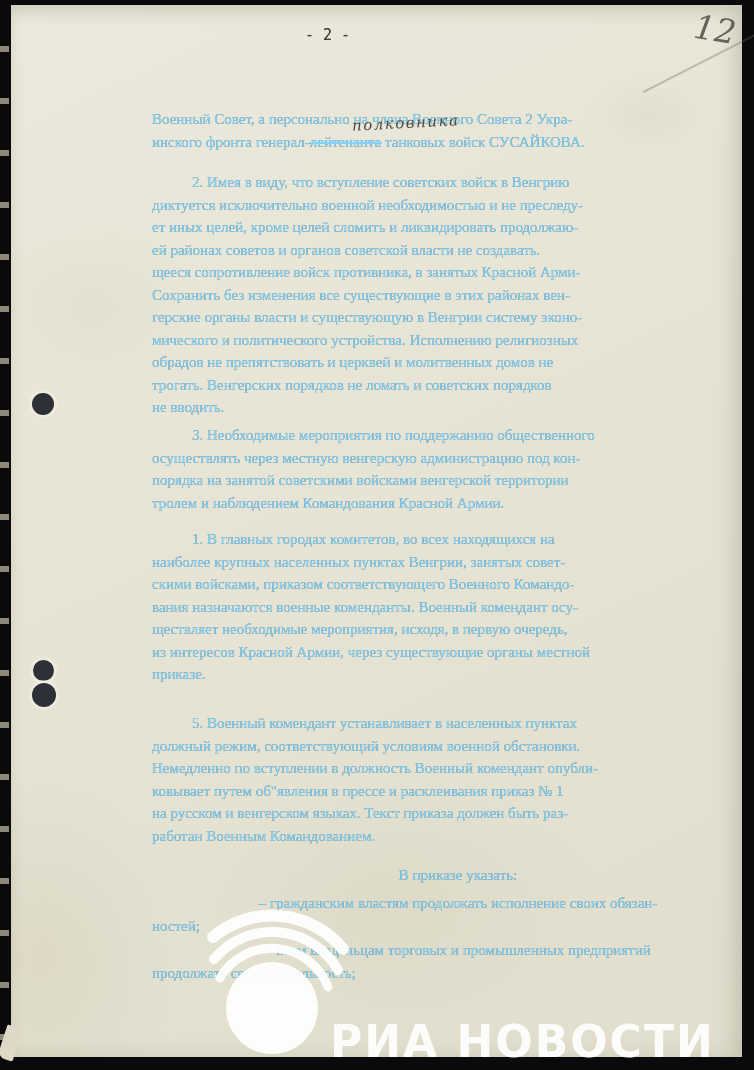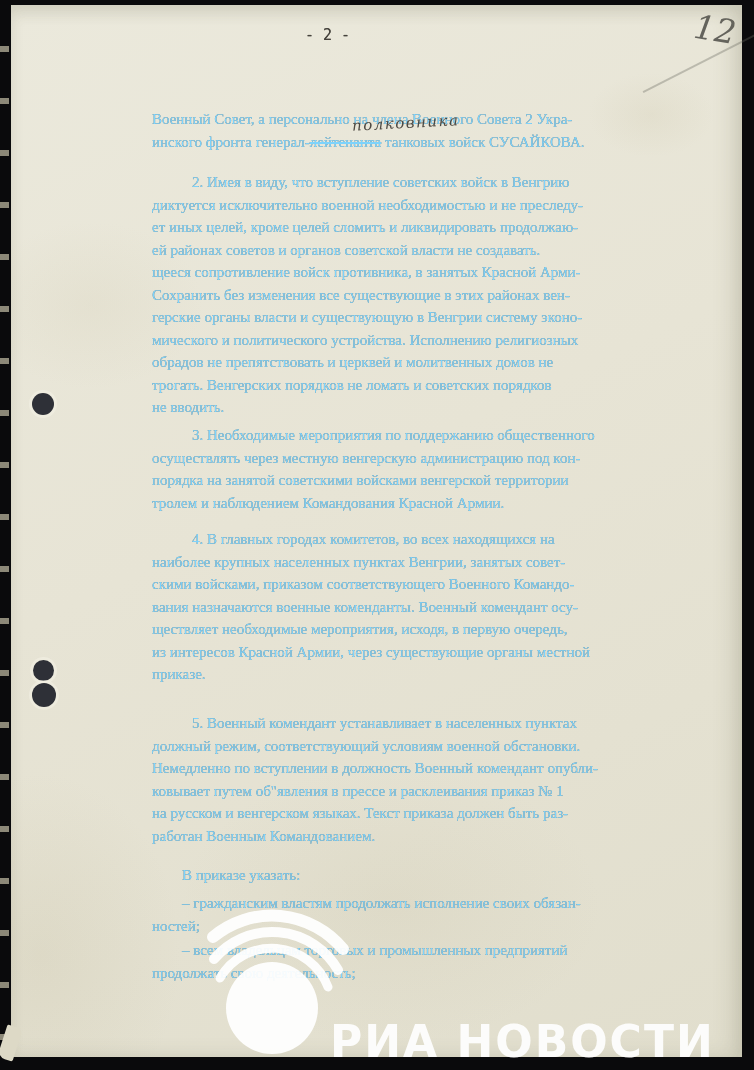--- a/index.html
+++ b/index.html
@@ -16,21 +16,21 @@
          box-shadow:inset -10px 0 20px rgba(90,85,60,.15), inset 0 8px 14px rgba(90,85,60,.10);}
   .perf-strip{position:absolute;left:0;top:0;width:9px;height:1070px;
          background:repeating-linear-gradient(180deg, transparent 0 46px, rgba(210,204,178,.65) 46px 52px);}
   .torn-corner{position:absolute;left:2px;top:1026px;width:16px;height:34px;background:#ddd9c6;
          transform:rotate(18deg);border-radius:2px 6px 2px 8px;}
   
   .tblock{position:absolute;left:152px;width:582px;color:#7dd3fc;font-size:15px;
           text-shadow:0 0 .6px rgba(65,62,56,.75);font-family:Liberation Serif, serif;}
   .tline{line-height:22.5px;white-space:pre;}
   .ind40{padding-left:40px;}
-  .ind30{padding-left:30px;}
+  .ind30{padding-left:30px;text-align:center;}
   .struck{text-decoration:line-through;text-decoration-thickness:1.5px;}
   .page-num{position:absolute;left:305px;top:26px;color:#45423c;font-size:15px;
             text-shadow:0 0 .6px rgba(65,62,56,.75);}
   .folio{position:absolute;left:694px;top:10px;color:#64635c;font-size:33px;
          font-family:"DejaVu Serif", serif;font-style:italic;transform:rotate(9deg);}
   .pencil-line{position:absolute;left:636px;top:62px;width:128px;height:1.5px;
          background:rgba(104,102,94,.35);transform:rotate(-27deg);}
   .handwritten{position:absolute;left:352px;top:114px;color:#4e4a43;font-size:15px;
          font-family:"DejaVu Serif", serif;font-style:italic;letter-spacing:1.5px;
          transform:rotate(-3deg);}
@@ -81,21 +81,21 @@
   </div>
 
   <div class="tblock" style="top:424px">
     <div class="tline ind40">3. Необходимые мероприятия по поддержанию общественного</div>
     <div class="tline">осуществлять через местную венгерскую администрацию под кон-</div>
     <div class="tline">порядка на занятой советскими войсками венгерской территории</div>
     <div class="tline">тролем и наблюдением Командования Красной Армии.</div>
   </div>
 
   <div class="tblock" style="top:528px">
-    <div class="tline ind40">4. В главных городах комитетов, во всех находящихся на</div>
+    <div class="tline ind40">1. В главных городах комитетов, во всех находящихся на</div>
     <div class="tline">наиболее крупных населенных пунктах Венгрии, занятых совет-</div>
     <div class="tline">скими войсками, приказом соответствующего Военного Командо-</div>
     <div class="tline">вания назначаются военные коменданты. Военный комендант осу-</div>
     <div class="tline">ществляет необходимые мероприятия, исходя, в первую очередь,</div>
     <div class="tline">из интересов Красной Армии, через существующие органы местной</div>
     <div class="tline">приказе.</div>
   </div>
 
   <div class="tblock" style="top:712px">
     <div class="tline ind40">5. Военный комендант устанавливает в населенных пунктах</div>

